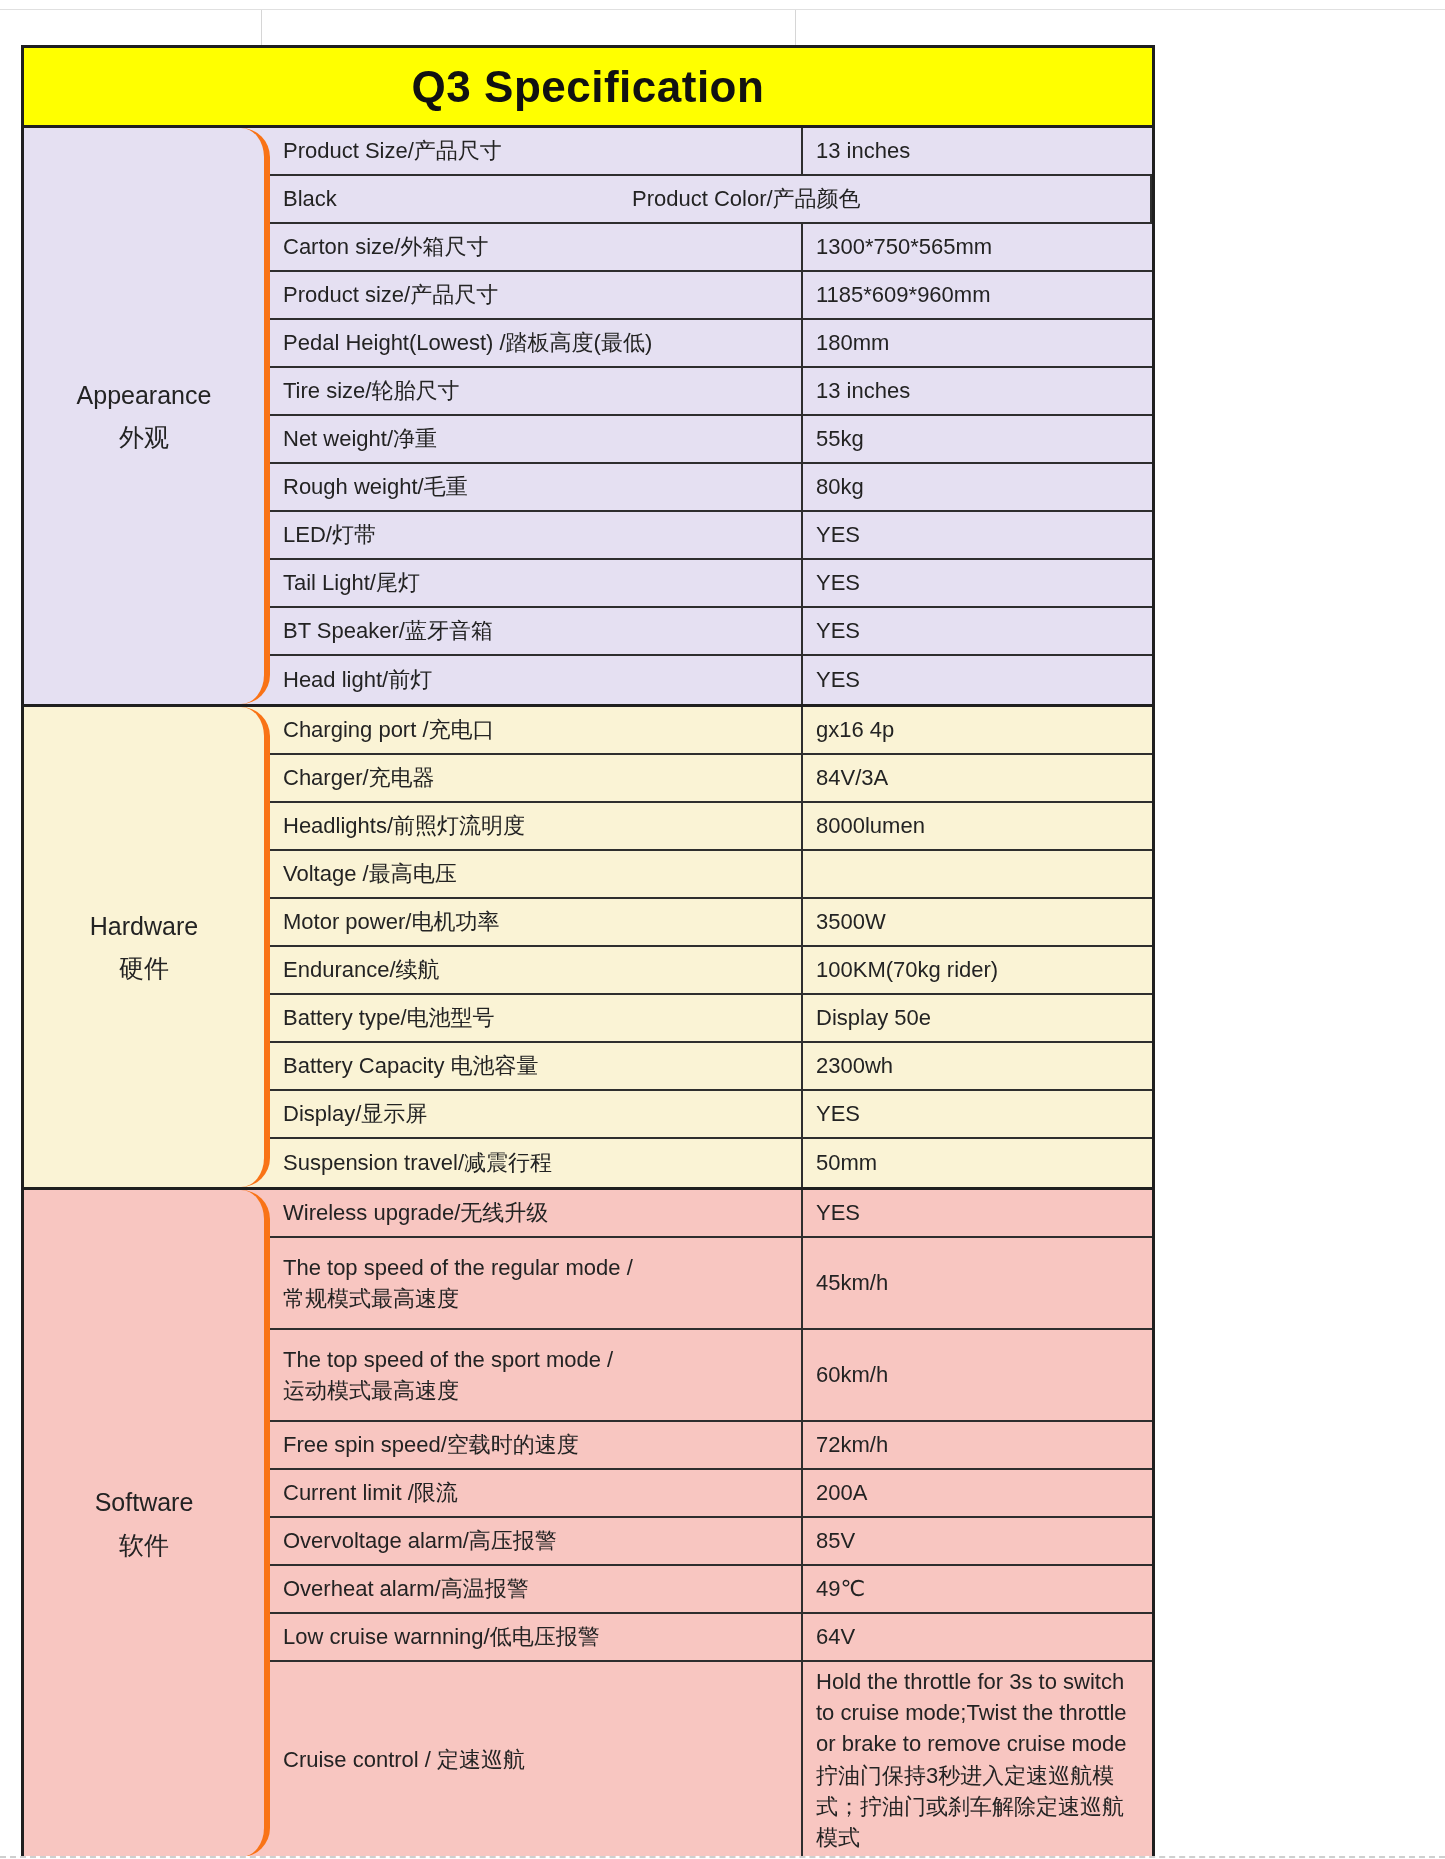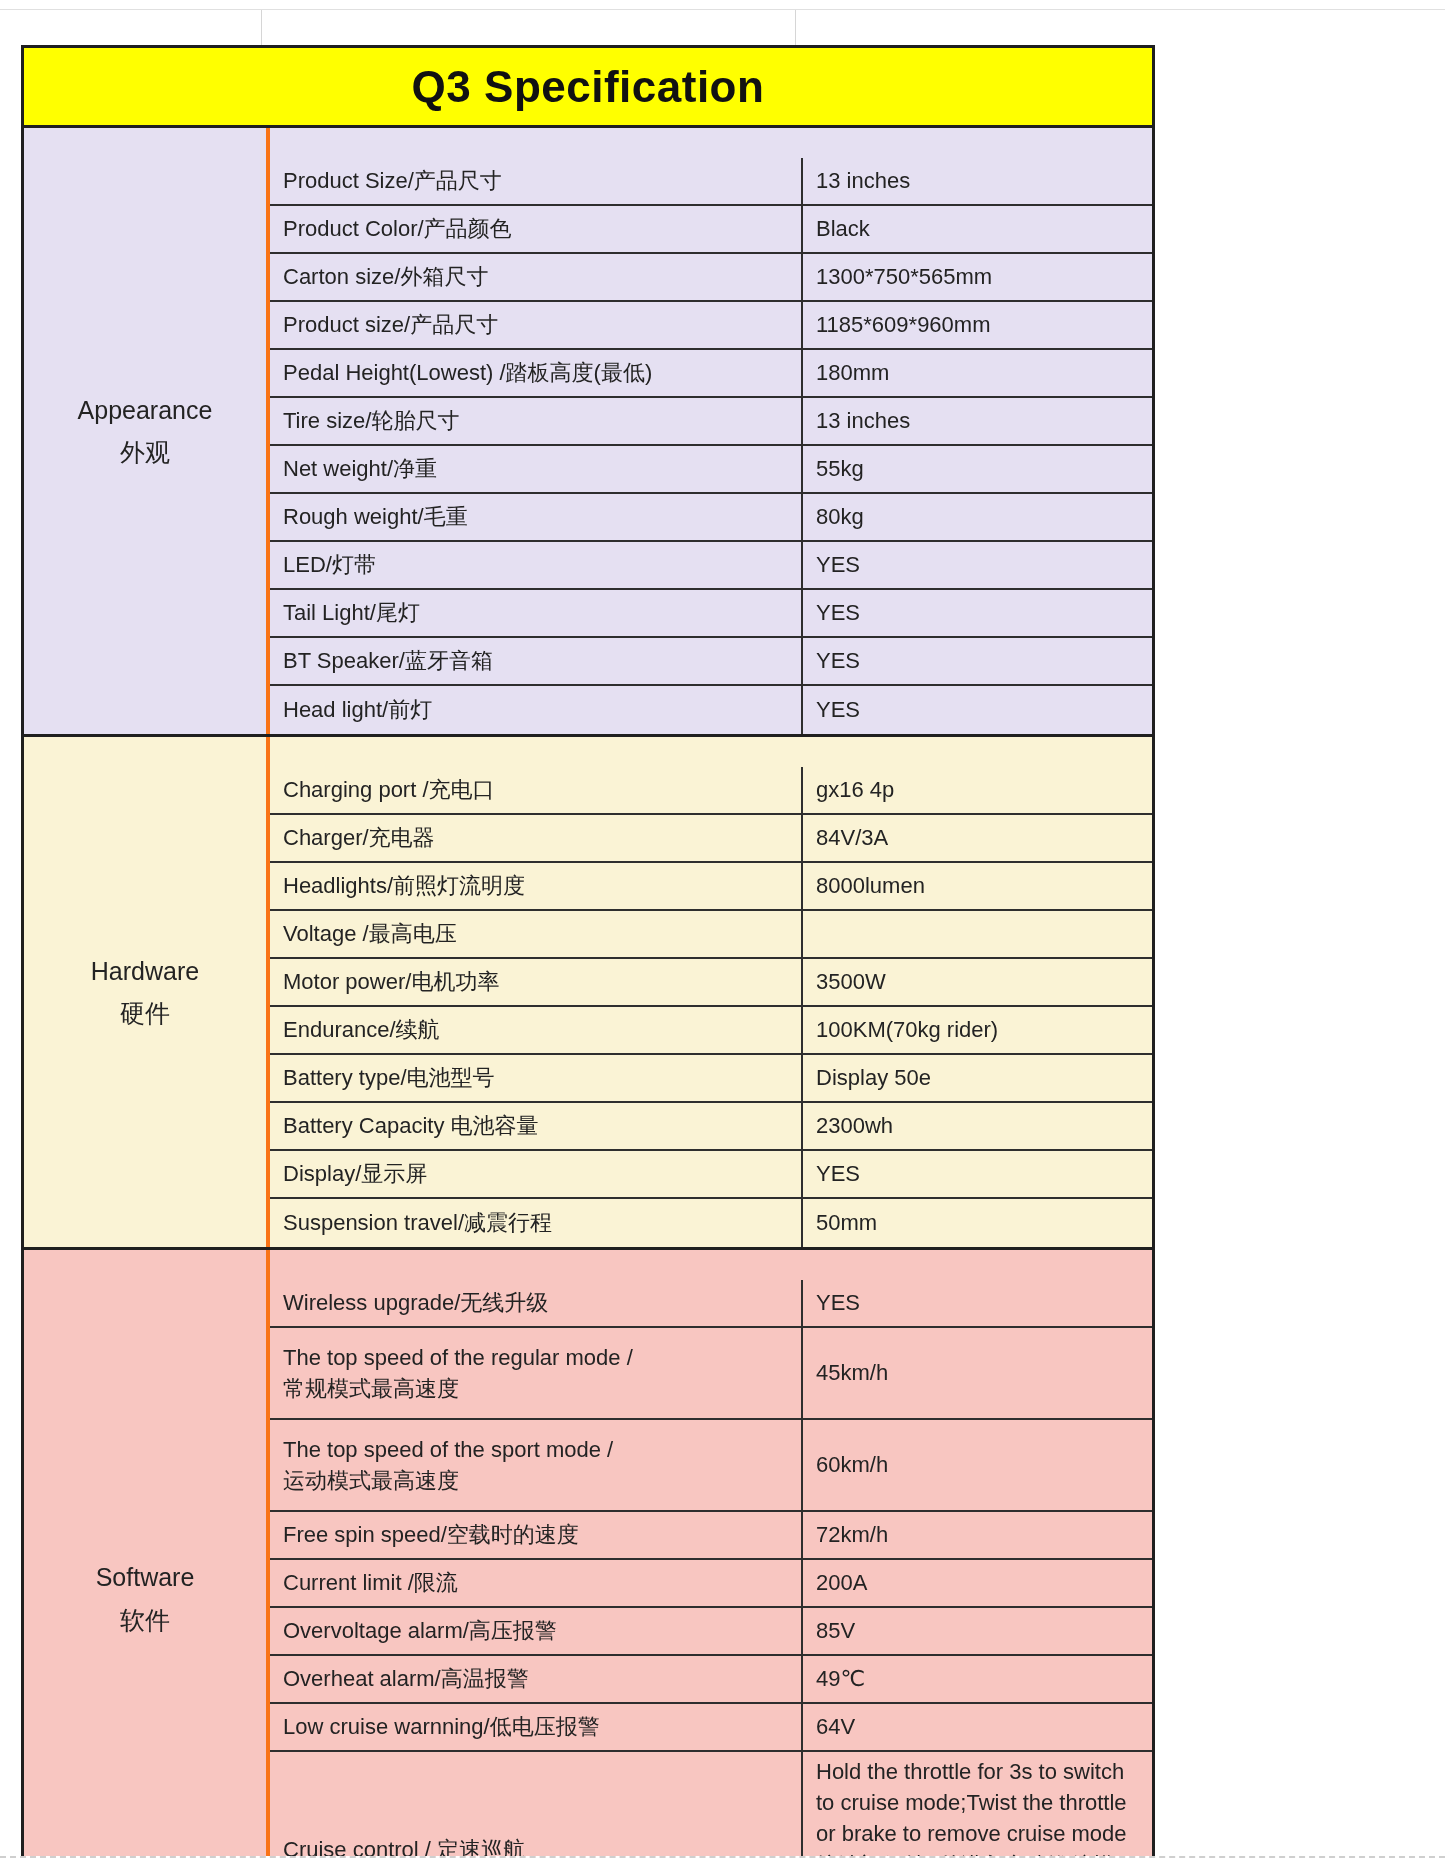--- a/index.html
+++ b/index.html
@@ -40,27 +40,28 @@
     font-size:44px;font-weight:bold;color:#111111;
     letter-spacing:0.5px;
   }
   .section{
     display:flex;
     border-bottom:3px solid #1f1f1f;
   }
   .section:last-child{border-bottom:none;}
   .section-label{
     width:246px;flex:0 0 auto;
-    border-right:4px solid #f97316;
+    border-right:6px solid #f97316;
     display:flex;flex-direction:column;align-items:center;justify-content:center;
     font-size:25px;line-height:1.7;
     box-sizing:border-box;
     text-align:center;
-  }
-  .rows{flex:1;display:flex;flex-direction:column;margin-top:30px;}
+    border-radius:29px;
+  }
+  .rows{flex:1;display:flex;flex-direction:column;}
   .row{
     display:flex;
     border-bottom:2px solid #2e2e2e;
     min-height:48px;
     box-sizing:border-box;
   }
   .row:last-child{border-bottom:none;}
   .row.row-two{min-height:92px;}
   .row.row-tall{min-height:190px;}
   .cell{
@@ -100,22 +101,22 @@
         <div class="section-label">
           <div>Appearance</div>
           <div>外观</div>
         </div>
         <div class="rows">
           <div class="row">
             <div class="cell cell-name">Product Size/产品尺寸</div>
             <div class="cell cell-value">13 inches</div>
           </div>
           <div class="row">
+            <div class="cell cell-value">Black</div>
             <div class="cell cell-name">Product Color/产品颜色</div>
-            <div class="cell cell-value">Black</div>
           </div>
           <div class="row">
             <div class="cell cell-name">Carton size/外箱尺寸</div>
             <div class="cell cell-value">1300*750*565mm</div>
           </div>
           <div class="row">
             <div class="cell cell-name">Product size/产品尺寸</div>
             <div class="cell cell-value">1185*609*960mm</div>
           </div>
           <div class="row">

